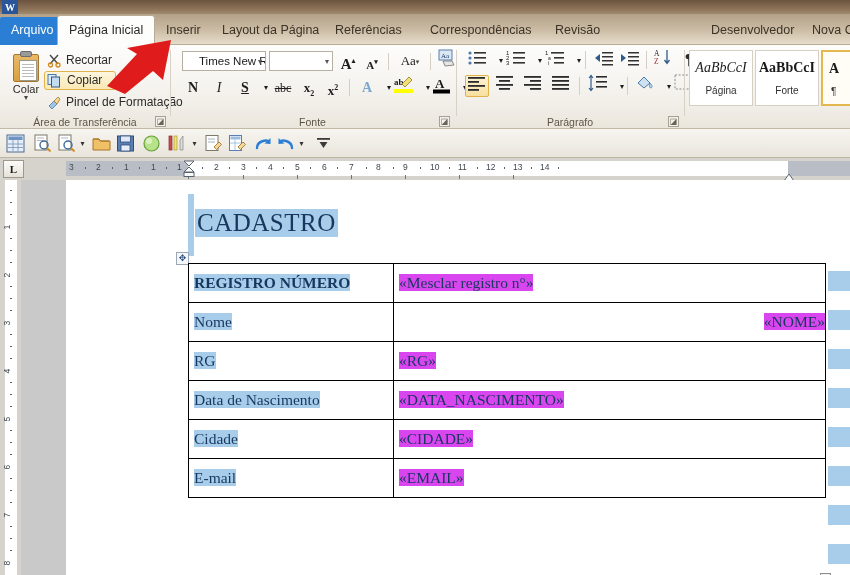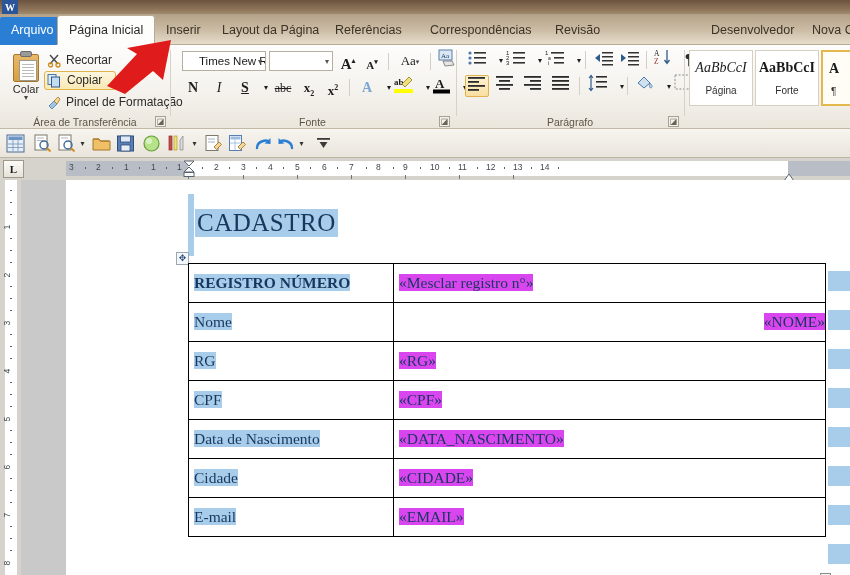--- a/index.html
+++ b/index.html
@@ -763,28 +763,20 @@
         </tr>
         <tr>
           <td style="width:140px;">
             <span class="sel-txt">RG</span>
           </td>
           <td style="width:497px;">
             <span class="fld">«RG»</span>
           </td>
         </tr>
         <tr>
-          <td style="width:140px;">
-            <span class="sel-txt">CPF</span>
-          </td>
-          <td style="width:497px;">
-            <span class="fld">«CPF»</span>
-          </td>
-        </tr>
-        <tr>
           <td style="width:188px;">
             <span class="sel-txt">Data de Nascimento</span>
           </td>
           <td style="width:449px;">
             <span class="fld">«DATA_NASCIMENTO»</span>
           </td>
         </tr>
         <tr>
           <td style="width:70px;">
             <span class="sel-txt">Cidade</span>

